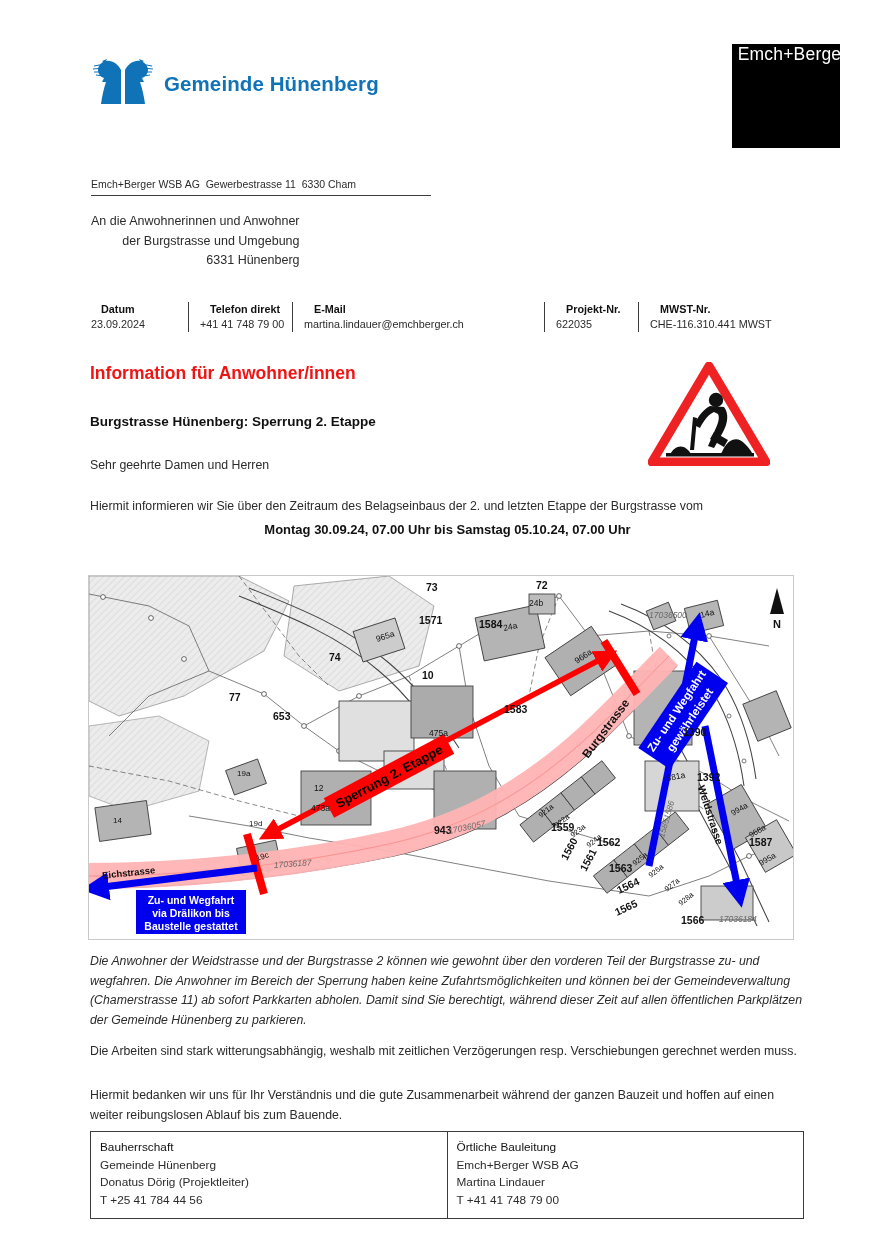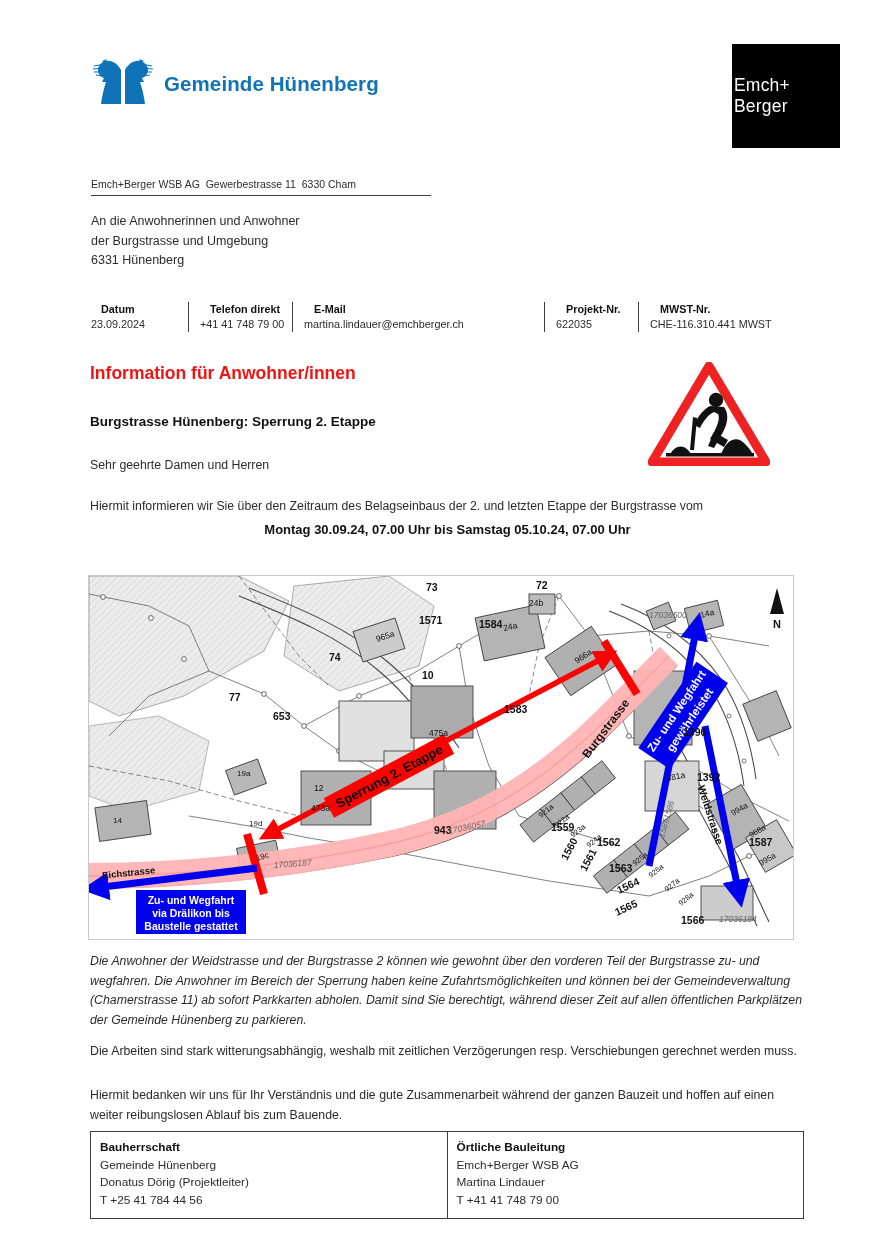--- a/index.html
+++ b/index.html
@@ -21,35 +21,35 @@
 
   .logo-block { position: absolute; left: 92px; top: 58px; display: flex; align-items: center; gap: 10px; }
   .logo-mark { width: 62px; height: 52px; flex: 0 0 auto; }
   .logo-text { font-size: 20.5px; font-weight: bold; color: #1073b8; letter-spacing: .1px; }
 
   .eb-logo {
     position: absolute; left: 732px; top: 44px;
     width: 108px; height: 104px;
     background: #000000;
     color: #ffffff;
-    display: flex; flex-direction: column; justify-content: center;
-    padding-left: 2px;
+    display: flex; flex-direction: row; justify-content: center;
+    padding-left: 13px;
   }
   .eb-logo span { font-size: 17.5px; line-height: 21px; font-weight: 400; letter-spacing: .2px; }
 
   
   .sender {
     position: absolute; left: 91px; top: 178px; width: 340px;
     font-size: 10.5px; color: #2b2b2b; padding-bottom: 5px;
     border-bottom: 1.2px solid #3c3c3c;
     white-space: pre;
   }
   .recipient {
     position: absolute; left: 91px; top: 212px;
-    font-size: 12.5px; line-height: 19.5px; color: #2b2b2b;
+    font-size: 12.5px; line-height: 19.5px; color: #2b2b2b; text-align: right;
   }
 
   
   .meta-row {
     position: absolute; left: 91px; top: 302px; width: 700px;
     display: flex; font-size: 10.8px; color: #2b2b2b;
   }
   .meta-cell { padding-left: 11px; border-left: 1.2px solid #3c3c3c; line-height: 15px; }
   .meta-cell:first-child { padding-left: 0; border-left: none; }
   .meta-label { font-weight: bold; display: block; color: #111; margin-left: 10px; }
@@ -119,21 +119,21 @@
     width: 714px; height: 88px;
     border: 1.1px solid #3c3c3c;
     display: flex;
   }
   .contact-cell {
     flex: 1 1 0; padding: 7px 0 0 9px;
     border-left: 1.1px solid #3c3c3c;
     font-size: 11.8px; line-height: 17.6px; color: #2b2b2b;
   }
   .contact-cell:first-child { border-left: none; }
-  .contact-cell .ct-title { font-weight: bold; color: #111; display: block; }
+  .contact-cell .ct-title { font-weight: normal; color: #111; display: block; }
   .contact-cell .ct-line { display: block; }
 </style>
 </head>
 <body>
 
 <div class="page">
 
   <div class="header">
 
     <div class="logo-block">

